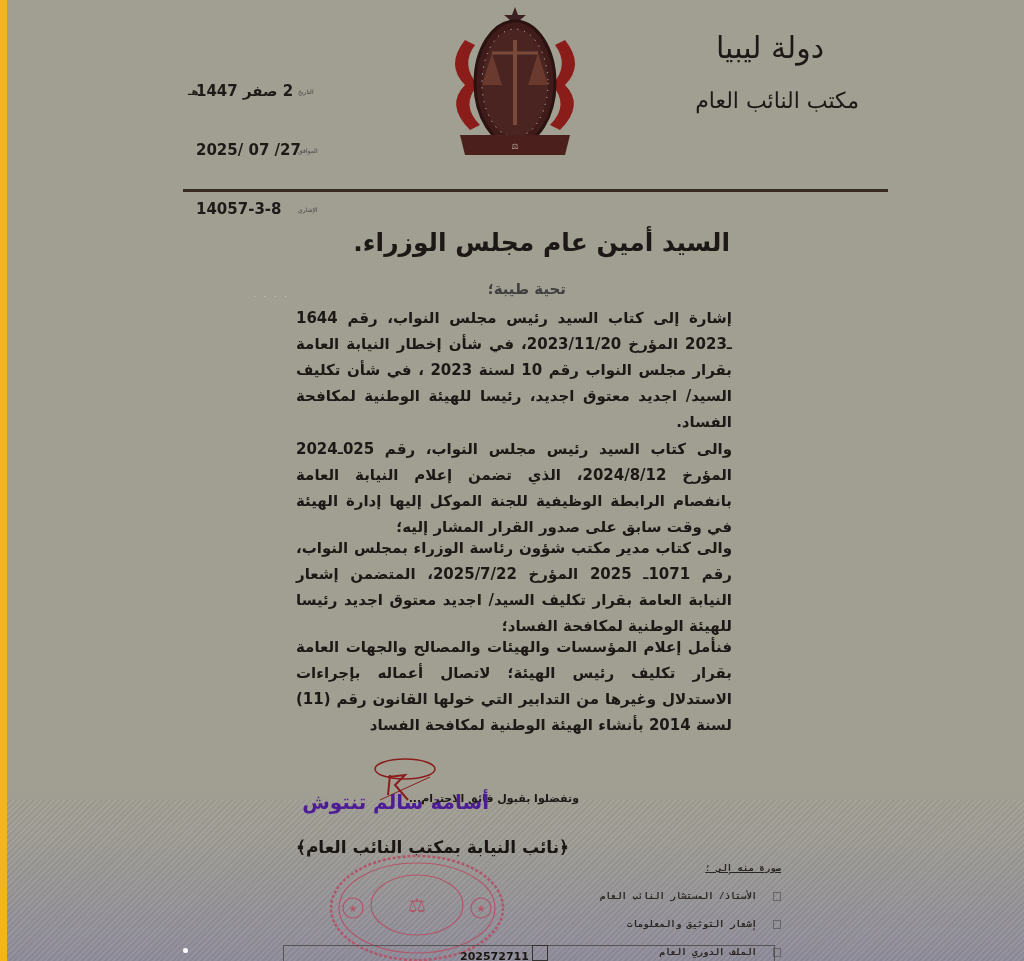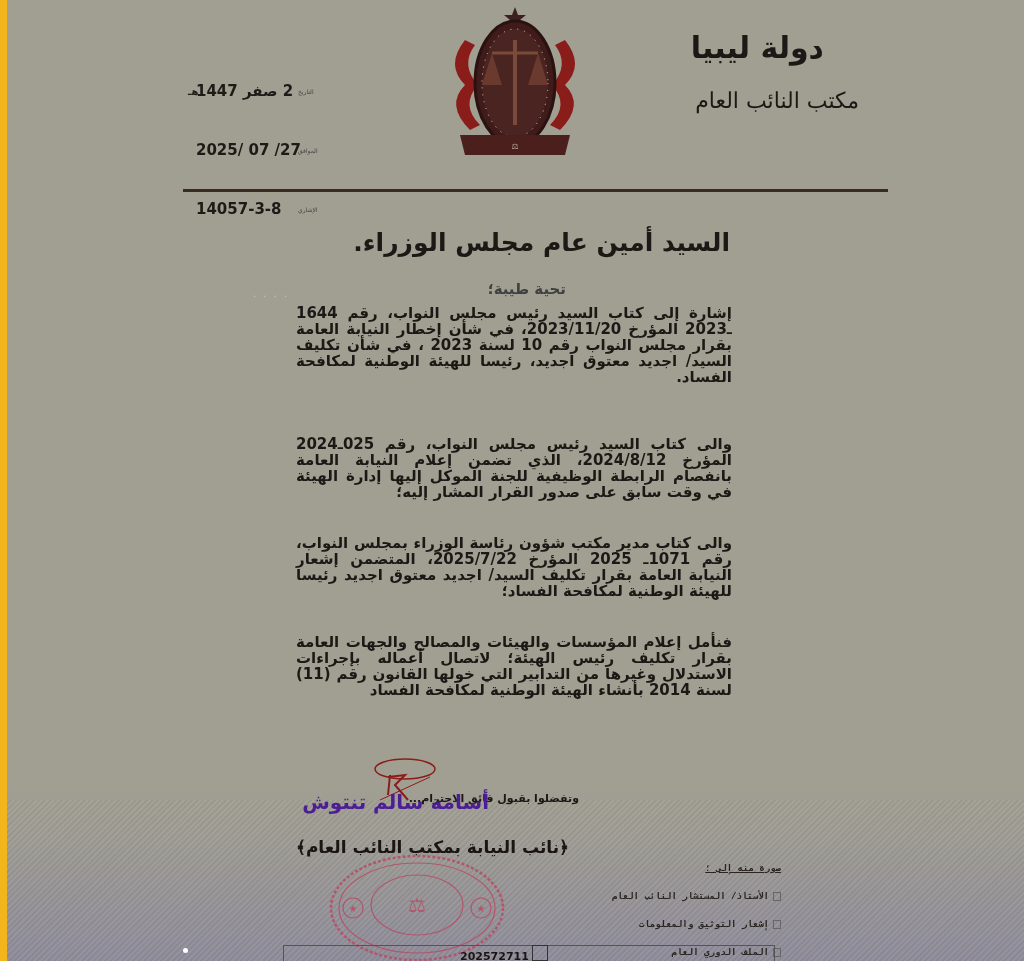--- a/index.html
+++ b/index.html
@@ -17,44 +17,44 @@
       position: absolute; left: 7px; top: 800px; width: 1017px; height: 161px;
       background: repeating-linear-gradient(135deg, rgba(255,255,255,0.05) 0 2px, rgba(0,0,0,0.03) 2px 4px);
     }
     .rtl { direction: rtl; unicode-bidi: plaintext; }
     .ref-block { position: absolute; left: 188px; top: 44px; width: 150px; font-weight: bold; color: #1e1a17; }
     .ref-row { position: relative; height: 24px; display: flex; align-items: center; margin-top: 35px; }
     .ref-val { position: absolute; left: 8px; font-size: 15px; font-family: "DejaVu Sans", sans-serif; }
     .ref-label { position: absolute; left: 110px; font-size: 6px; color: #444; font-weight: normal; }
     .hijri-suffix { position: absolute; left: 0px; font-size: 10px; }
     .emblem { position: absolute; left: 440px; top: 5px; width: 150px; height: 160px; }
-    .state-title { position: absolute; right: 200px; top: 30px; font-size: 30px; font-weight: bold; color: #1d1815; }
+    .state-title { position: absolute; right: 200px; top: 30px; font-size: 30px; font-weight: normal; color: #1d1815; }
     .office-title { position: absolute; right: 165px; top: 88px; font-size: 22px; color: #1d1815; font-family: "DejaVu Serif", serif; }
     .rule { position: absolute; left: 183px; top: 189px; width: 705px; height: 3px; background: #3a2a24; }
     .addressee { position: absolute; right: 294px; top: 228px; font-size: 25px; font-weight: bold; color: #1d1815; letter-spacing: 0.5px; }
     .greeting { position: absolute; right: 458px; top: 280px; font-size: 15px; font-weight: bold; color: #404040; }
     .faint-dots { position: absolute; left: 253px; top: 288px; font-size: 10px; color: #c8c6bc; letter-spacing: 2px; }
     .body-text {
       position: absolute; left: 296px; width: 436px; right: auto;
-      font-size: 15px; line-height: 16px; color: #1d1815; font-weight: bold;
+      font-size: 15px; line-height: 26px; color: #1d1815; font-weight: bold;
       text-align: justify; text-align-last: right;
     }
     .p1 { top: 305px; }
     .p2 { top: 436px; }
     .p3 { top: 535px; }
     .p4 { top: 634px; }
     .strong { font-weight: 900; }
     .closing { position: absolute; right: 445px; top: 744px; font-size: 11px; font-weight: bold; color: #1d1815; margin-top: 48px; }
     .signature { position: absolute; left: 350px; top: 755px; width: 110px; height: 55px; }
     .signer { position: absolute; right: 535px; top: 790px; font-size: 20px; font-weight: bold; color: #4c1d95; }
     .signer-title { position: absolute; right: 455px; top: 837px; font-size: 17px; font-weight: bold; color: #1a1512; }
     .stamp { position: absolute; left: 325px; top: 850px; width: 185px; height: 115px; }
     .copies { position: absolute; right: 243px; top: 863px; font-size: 9px; color: #2a2520; font-weight: bold; font-family: Liberation Mono, monospace; }
     .copies-head { text-decoration: underline; margin-bottom: 10px; }
-    .copies-item { margin: 17px 0; display: flex; gap: 4px; align-items: center; justify-content: flex-start; }
+    .copies-item { margin: 17px 0; display: flex; gap: 16px; align-items: center; justify-content: flex-start; }
     .copies-box { width: 6px; height: 7px; border: 1px solid #666; display: inline-block; }
     .footer-box { position: absolute; left: 283px; top: 945px; width: 490px; height: 30px; border: 1px solid #555; border-bottom: none; }
     .footer-num { position: absolute; left: 460px; top: 950px; font-size: 11px; font-weight: bold; color: #1a1512; }
     .footer-icon { position: absolute; left: 532px; top: 945px; width: 14px; height: 14px; border: 1px solid #333; }
     .left-dot { position: absolute; left: 183px; top: 948px; width: 5px; height: 5px; border-radius: 50%; background: #fff; }
   </style>
 </head>
 <body>
 
 <div class="yellow-bar"></div>

